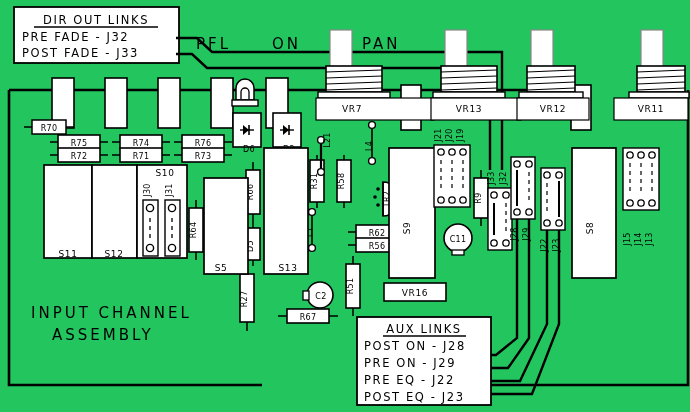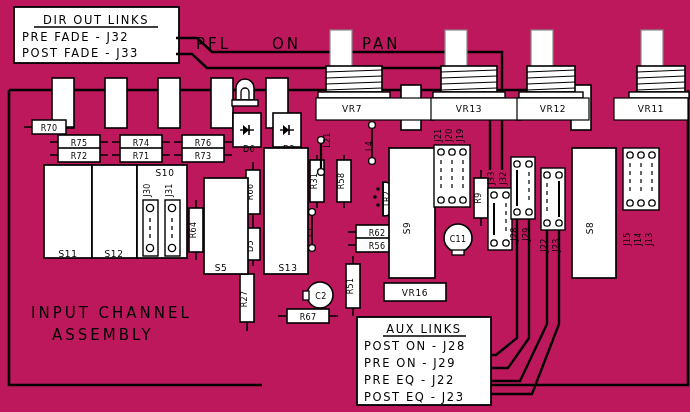--- a/index.html
+++ b/index.html
@@ -1,18 +1,18 @@
 <!DOCTYPE html>
 <html><head>
 <meta charset="utf-8">
 <title>Input Channel Assembly</title>
 <style>
   html,body{margin:0;padding:0;background:#ffffff;}
   body{font-family:"DejaVu Sans","Liberation Sans",sans-serif;}
-  #root{position:relative;width:690px;height:412px;background:#be185d;overflow:hidden;}
+  #root{position:relative;width:690px;height:412px;background:#22c55e;overflow:hidden;}
   svg{display:block;}
   text{font-family:"DejaVu Sans","Liberation Sans",sans-serif;fill:#000;}
   .lbl-sm{font-size:9px;letter-spacing:0.6px;}
   .lbl-xs{font-size:8px;letter-spacing:0.3px;}
   .lbl-big{font-size:15px;letter-spacing:3px;}
   .lbl-box{font-size:11.5px;letter-spacing:1.6px;}
   .wire{stroke:#000;fill:none;}
 </style>
 </head>
 <body>

